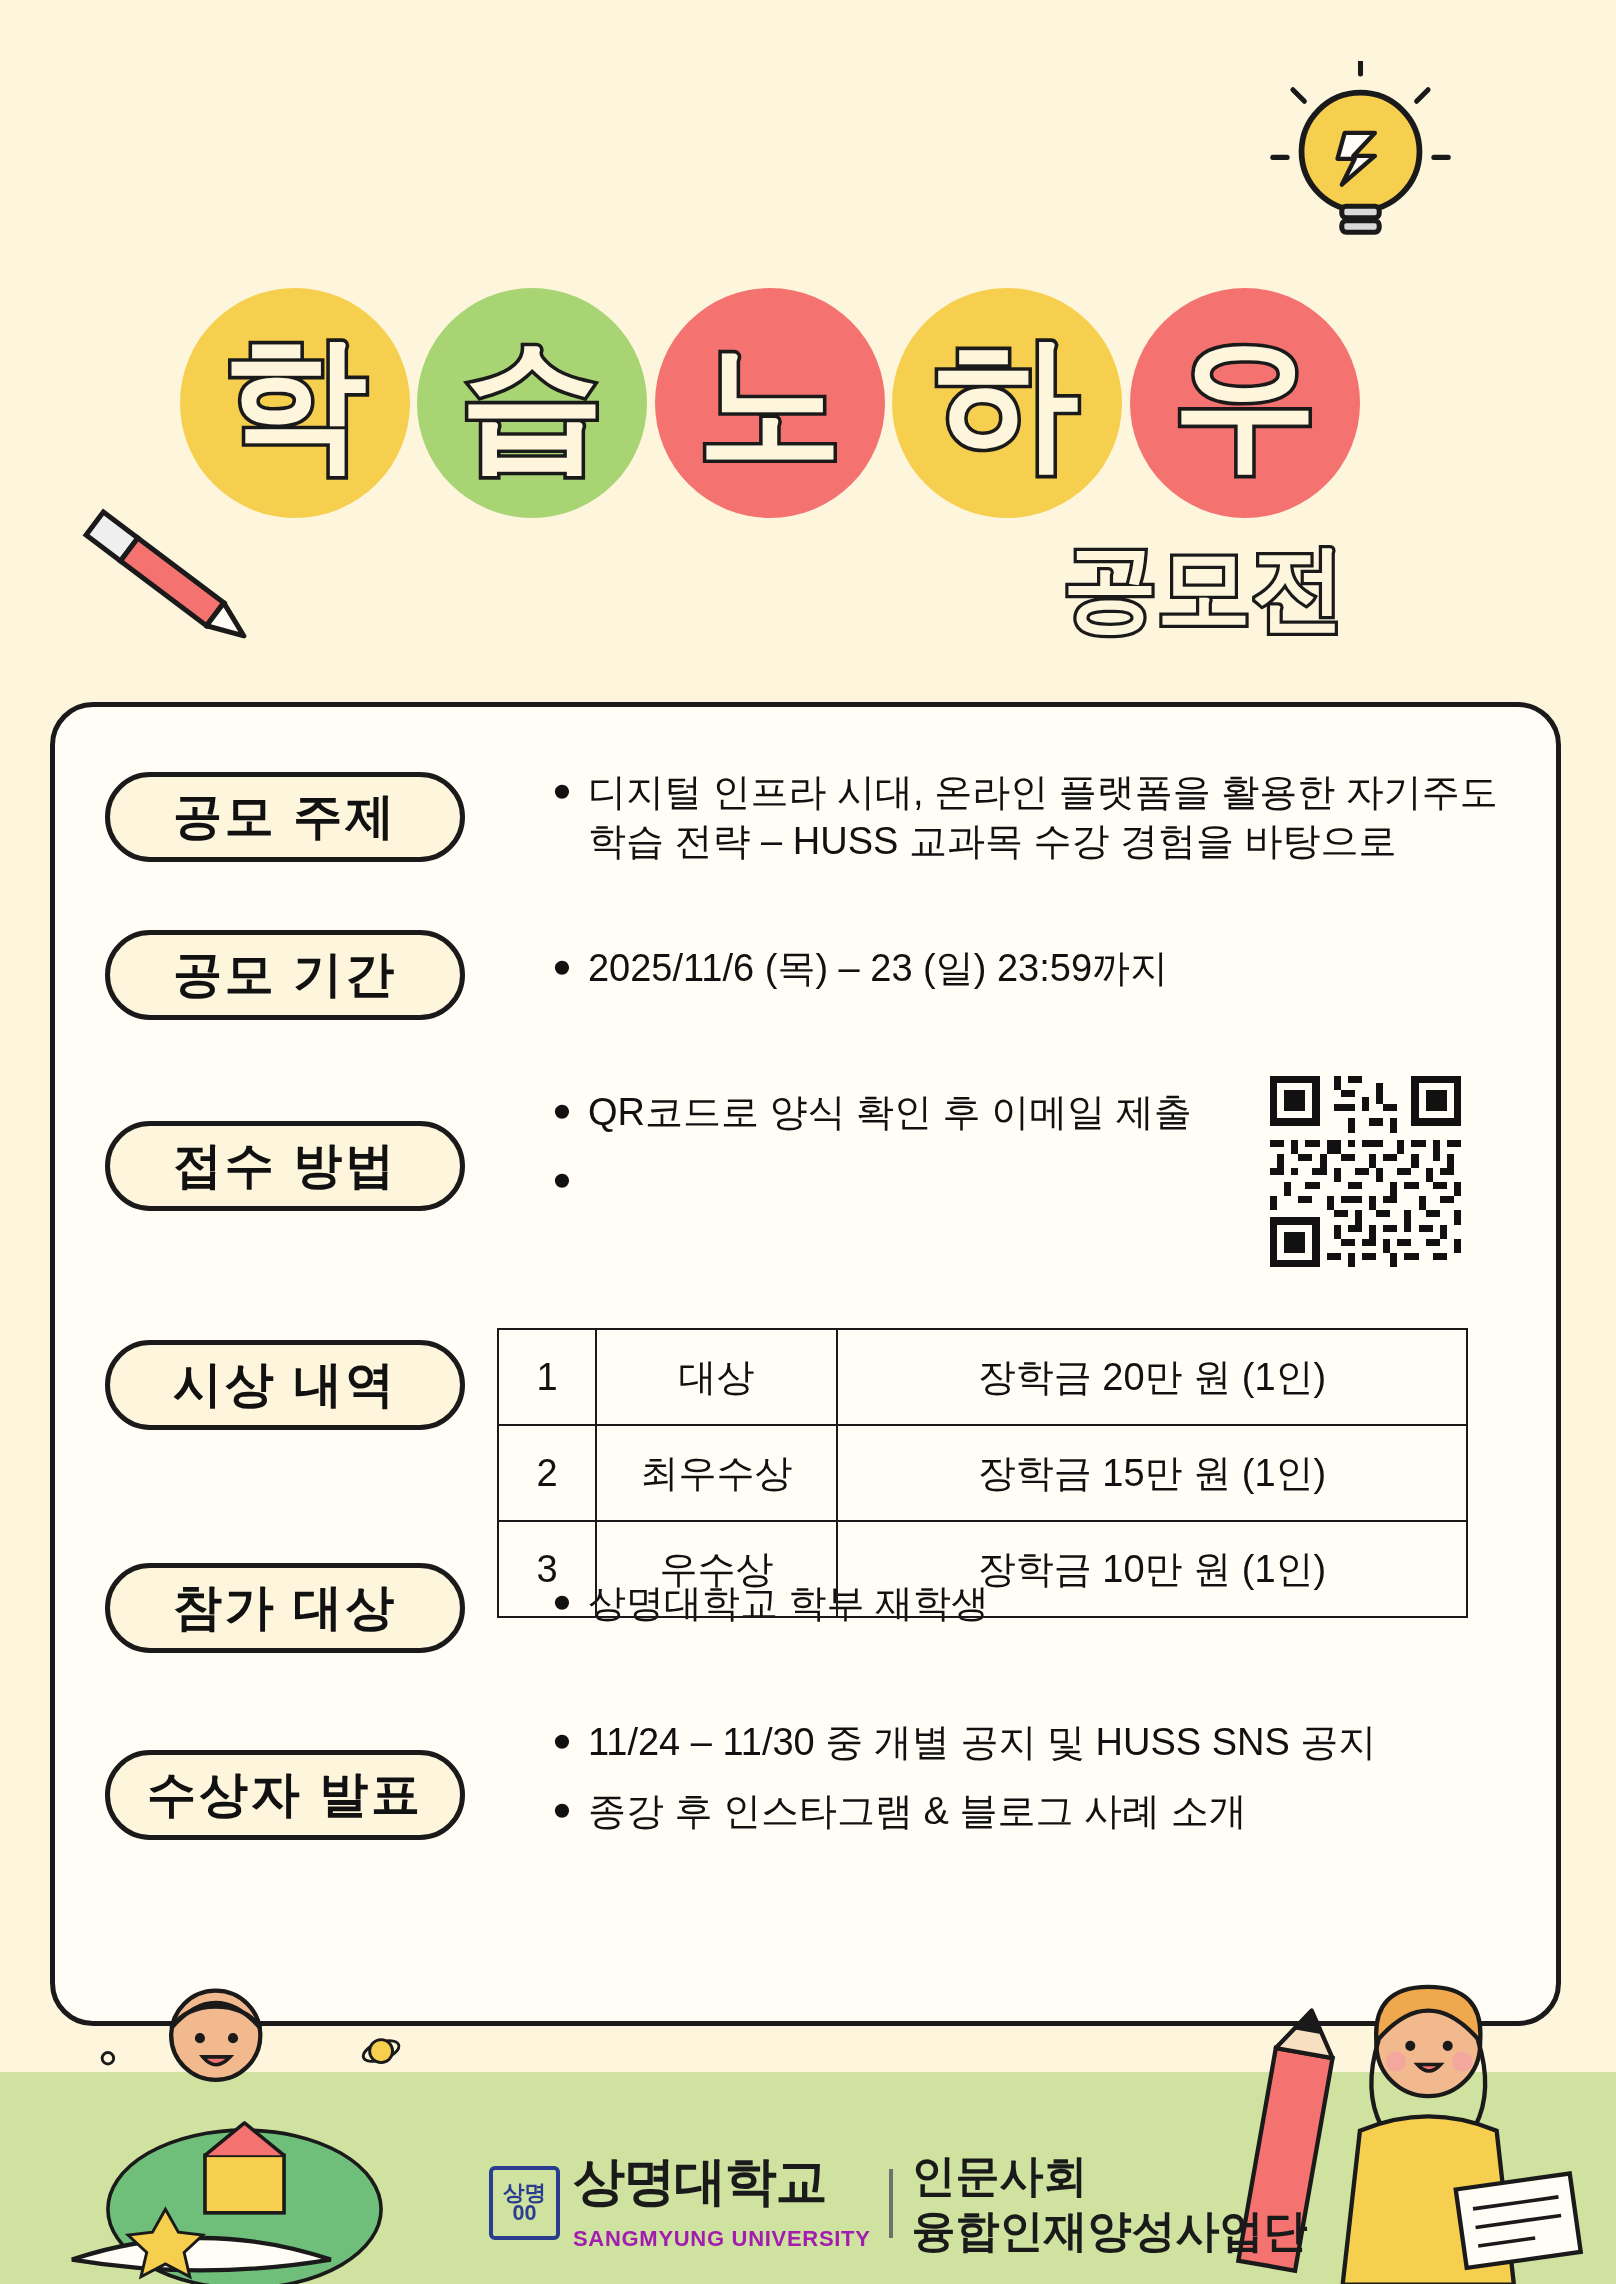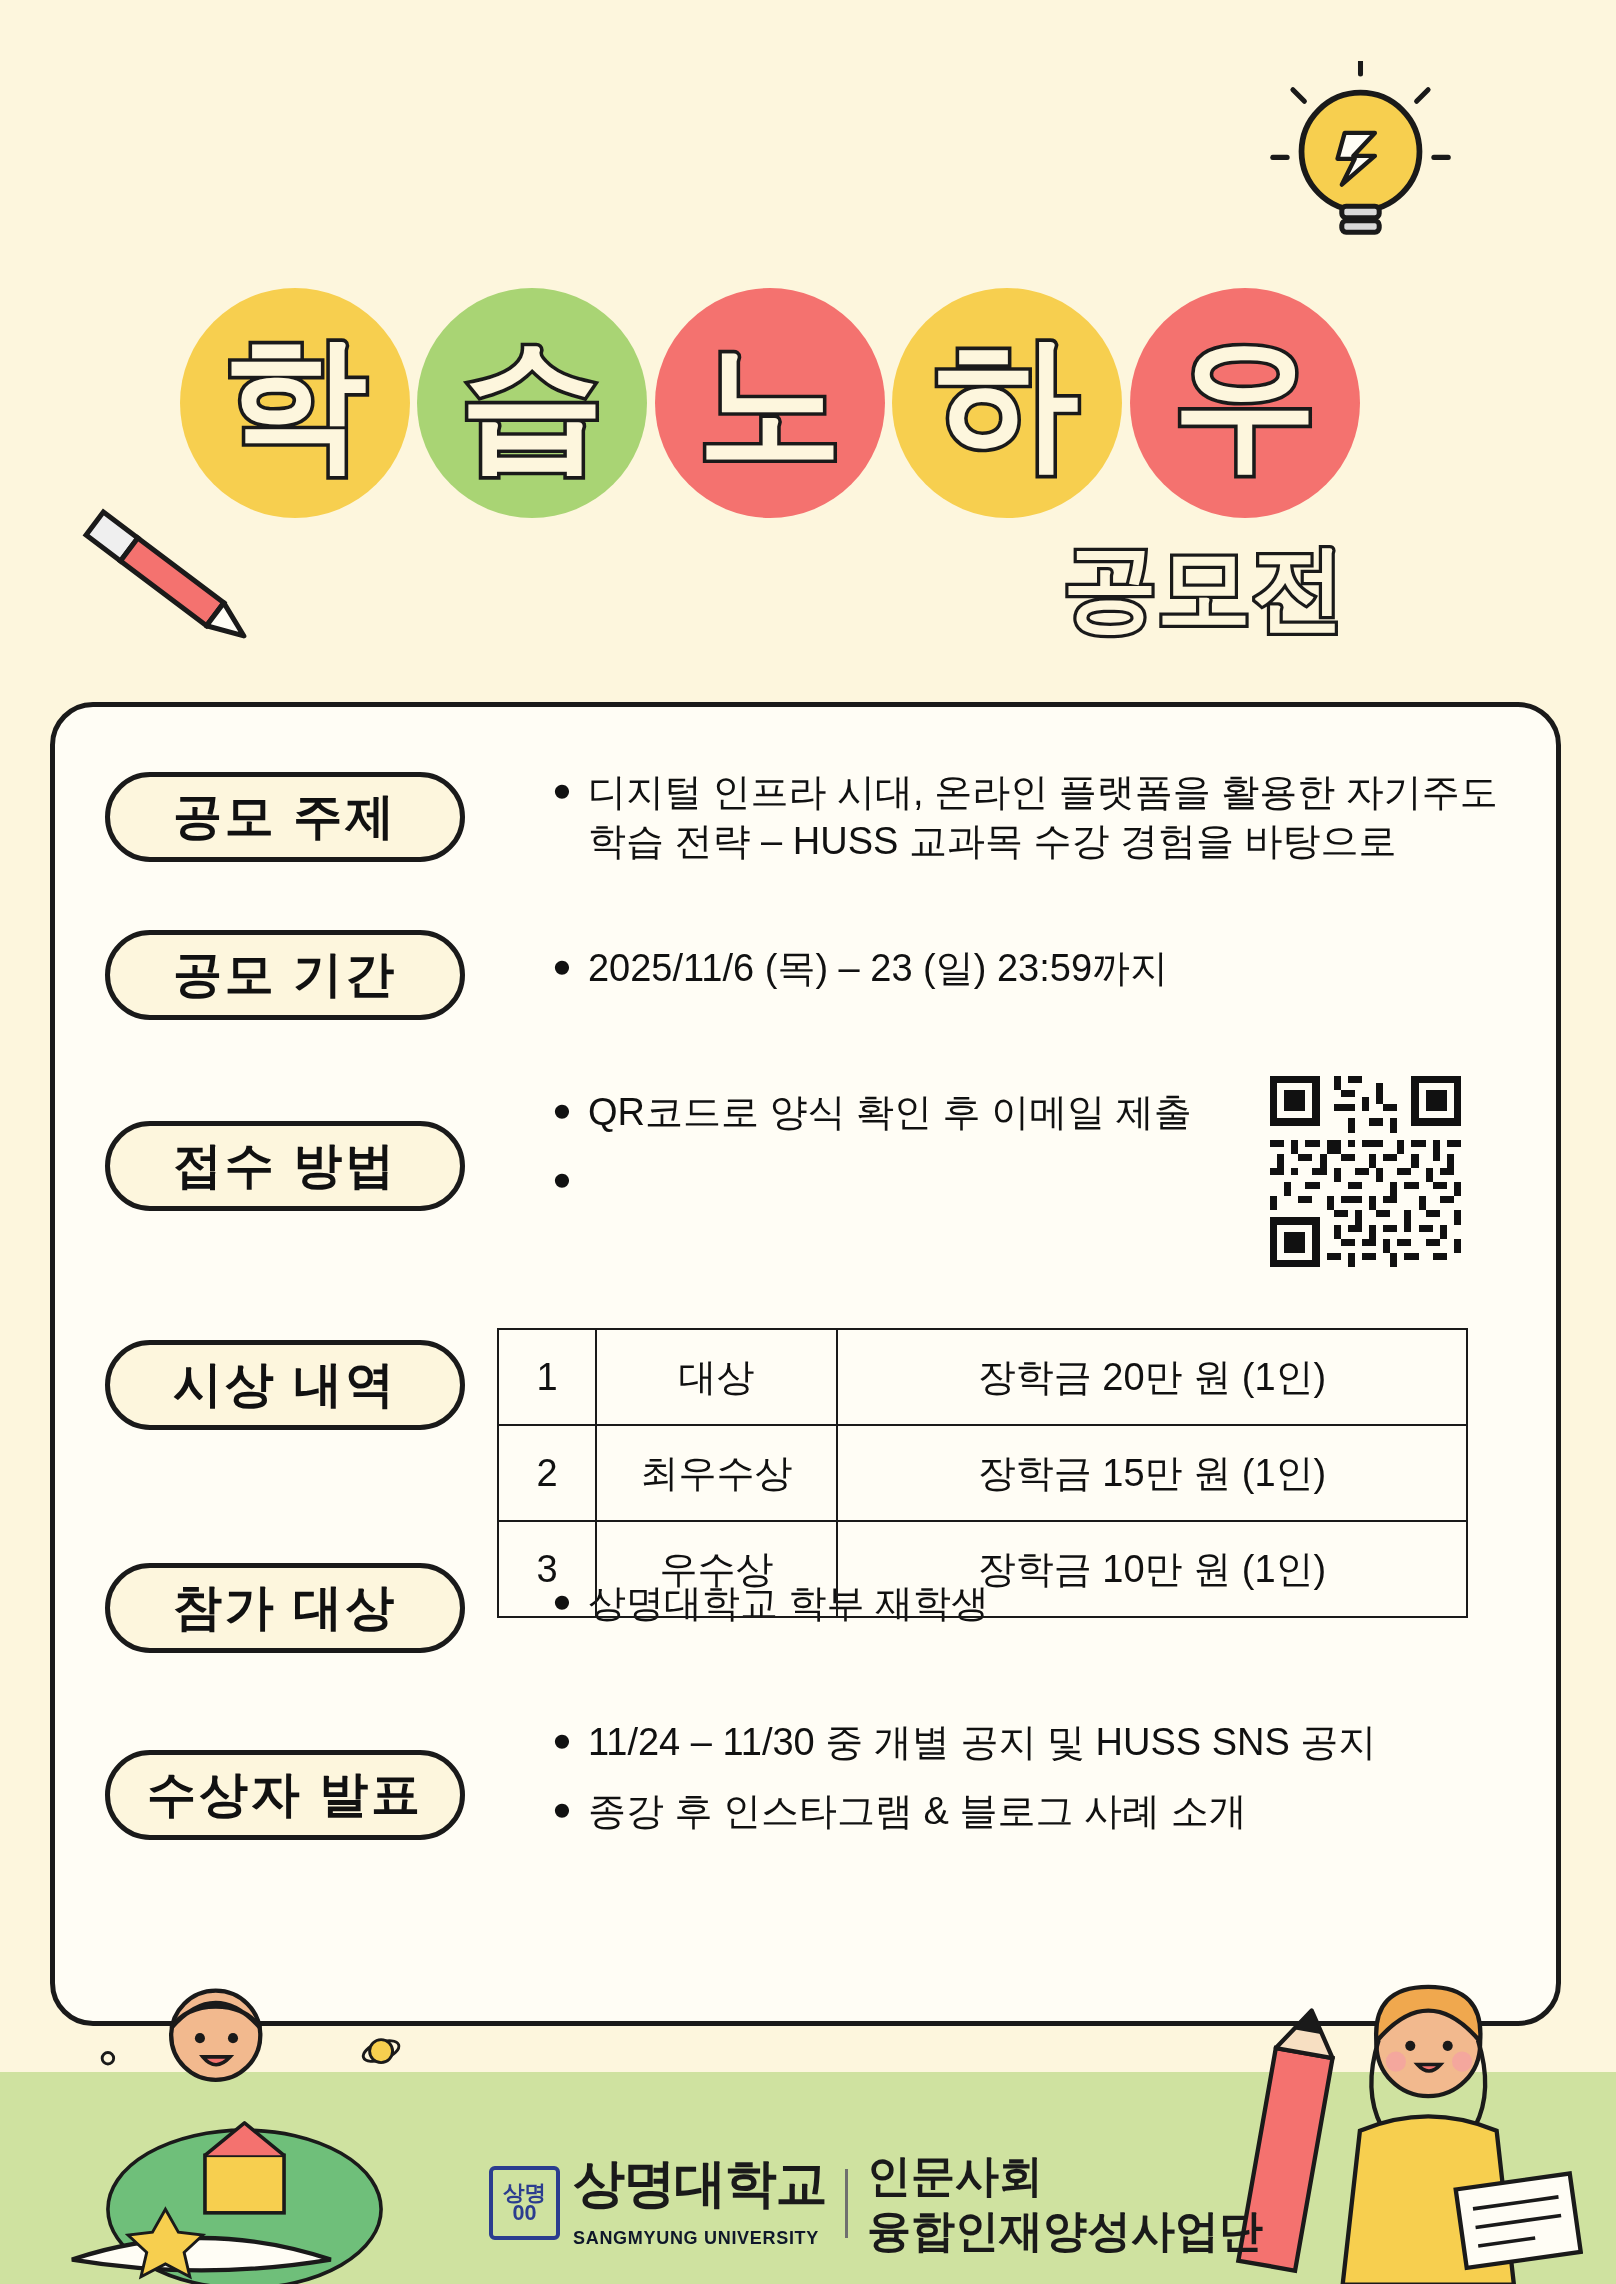--- a/index.html
+++ b/index.html
@@ -80,21 +80,21 @@
   }
   .footer-logo{
     position:absolute;left:489px;top:2148px;display:flex;align-items:center;
   }
   .logo-mark{
     width:63px;height:66px;border:4.3px solid #2b3d8f;border-radius:5.8px;
     display:flex;flex-direction:column;align-items:center;justify-content:center;
     color:#2b3d8f;font-size:21.6px;font-weight:bold;line-height:0.95;margin-right:13px;
   }
   .logo-kr{font-size:52px;font-weight:900;color:#1a1a1a;letter-spacing:-1.4px;line-height:1;}
-  .logo-en{font-size:18px;font-weight:bold;color:#0f172a;letter-spacing:0.7px;margin-top:19px;}
+  .logo-en{font-size:22px;font-weight:bold;color:#a21caf;letter-spacing:0.7px;margin-top:19px;}
   .logo-div{width:3.6px;height:69px;background:#6f6f6f;margin:0 18.7px;}
   .logo-dept{font-size:44px;font-weight:900;color:#1a1a1a;line-height:1.25;}
 
   .kid-left{position:absolute;left:43px;top:1972px;width:403px;height:312px;}
   .kid-right{position:absolute;left:1180px;top:1965px;width:403px;height:320px;}
 </style>
 </head>
 <body>
 
 <div class="poster">

